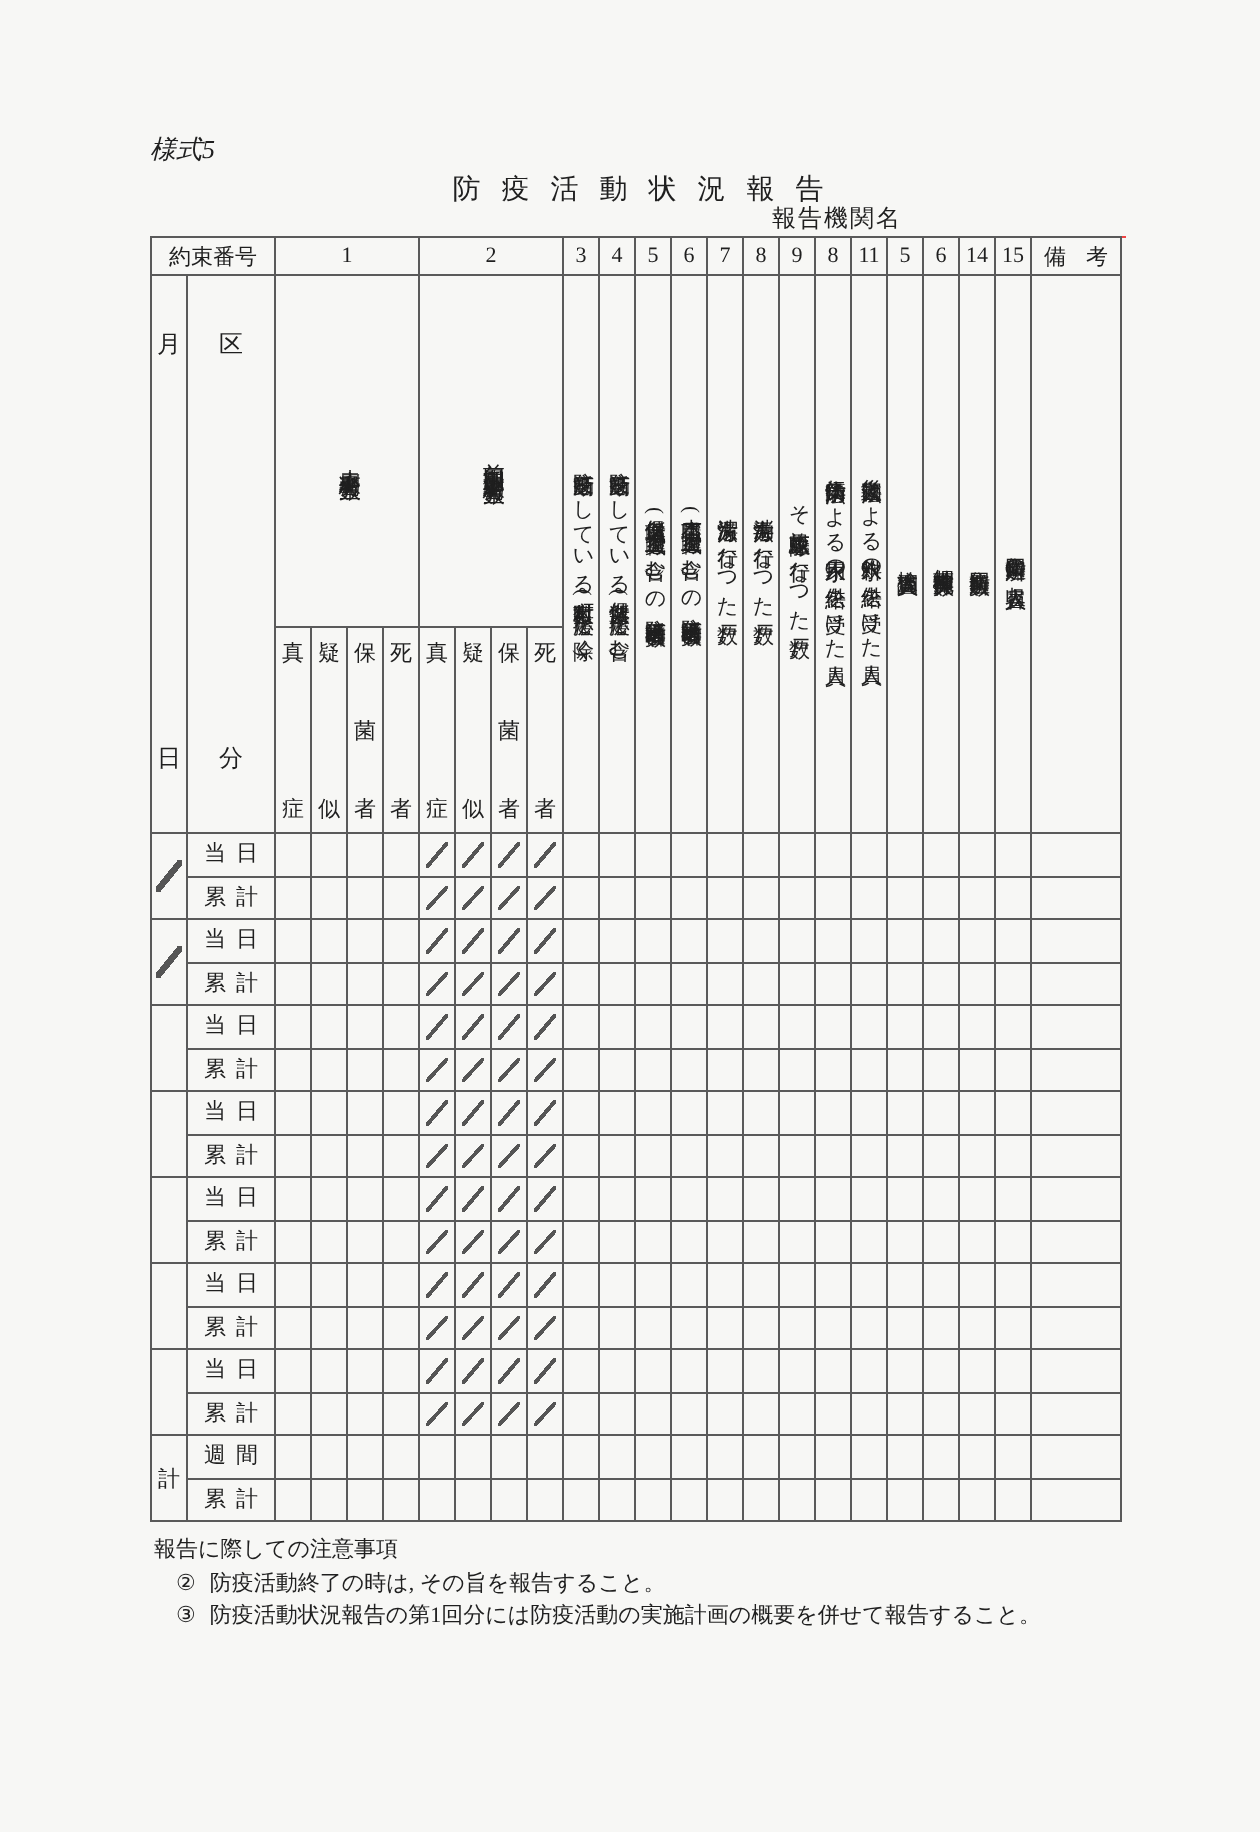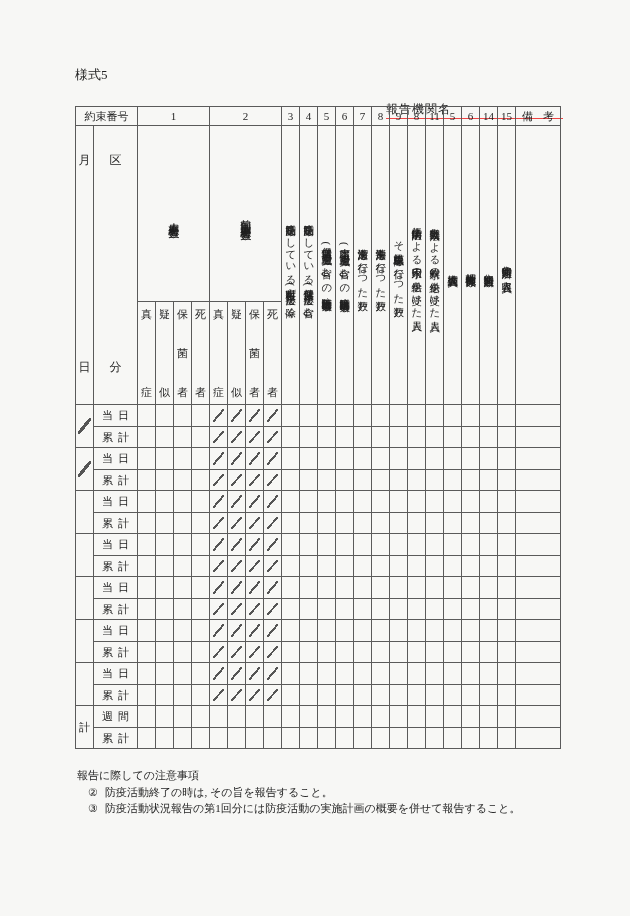--- a/index.html
+++ b/index.html
@@ -6,32 +6,32 @@
   body{
     width:630px;height:916px;
     background:#f7f7f5;
     font-family:"Liberation Serif","DejaVu Serif",serif;
     color:#1f1f1f;
     position:relative;
     overflow:hidden;
   }
   .page{position:absolute;inset:0;}
 
-  .form-id{position:absolute;left:75px;top:66px;font-size:13px;}
+  .form-id{position:absolute;left:75px;top:66px;font-size:13px;font-style:italic;}
   .doc-title{
     position:absolute;left:75px;top:86px;width:488px;
     text-align:center;font-size:14px;letter-spacing:0.75em;text-indent:0.75em;
   }
   .agency-field{
     position:absolute;left:386px;top:101px;width:177px;
     border-bottom:1px solid #ef4444;height:17px;font-size:12px;letter-spacing:1px;
   }
 
   table.report{
-    position:absolute;left:75px;top:106px;
+    position:absolute;left:75px;top:118px;
     border-collapse:collapse;table-layout:fixed;
     font-size:11px;
   }
   table.report td{
     border:1px solid #5a5a5a;
     padding:0;text-align:center;vertical-align:middle;
     overflow:hidden;
   }
   col.c-md{width:18px;}
   col.c-kb{width:44px;}
@@ -91,20 +91,21 @@
   .notes-heading{margin:0 0 0 2px;font-family:Liberation Mono, monospace;}
   .note-item{padding-left:46px;text-indent:-33px;margin:0;}
   .note-num{margin-right:7px;}
 </style>
 </head>
 <body>
 
 <div class="page">
 
   <div class="form-id">様式5</div>
+  <div class="doc-title">防疫活動状況報告</div>
   <div class="agency-field">
     <span>報告機関名</span>
   </div>
 
   <table class="report">
     <colgroup>
       <col class="c-md">
         <col class="c-kb">
       <col class="c-n">
         <col class="c-n">

